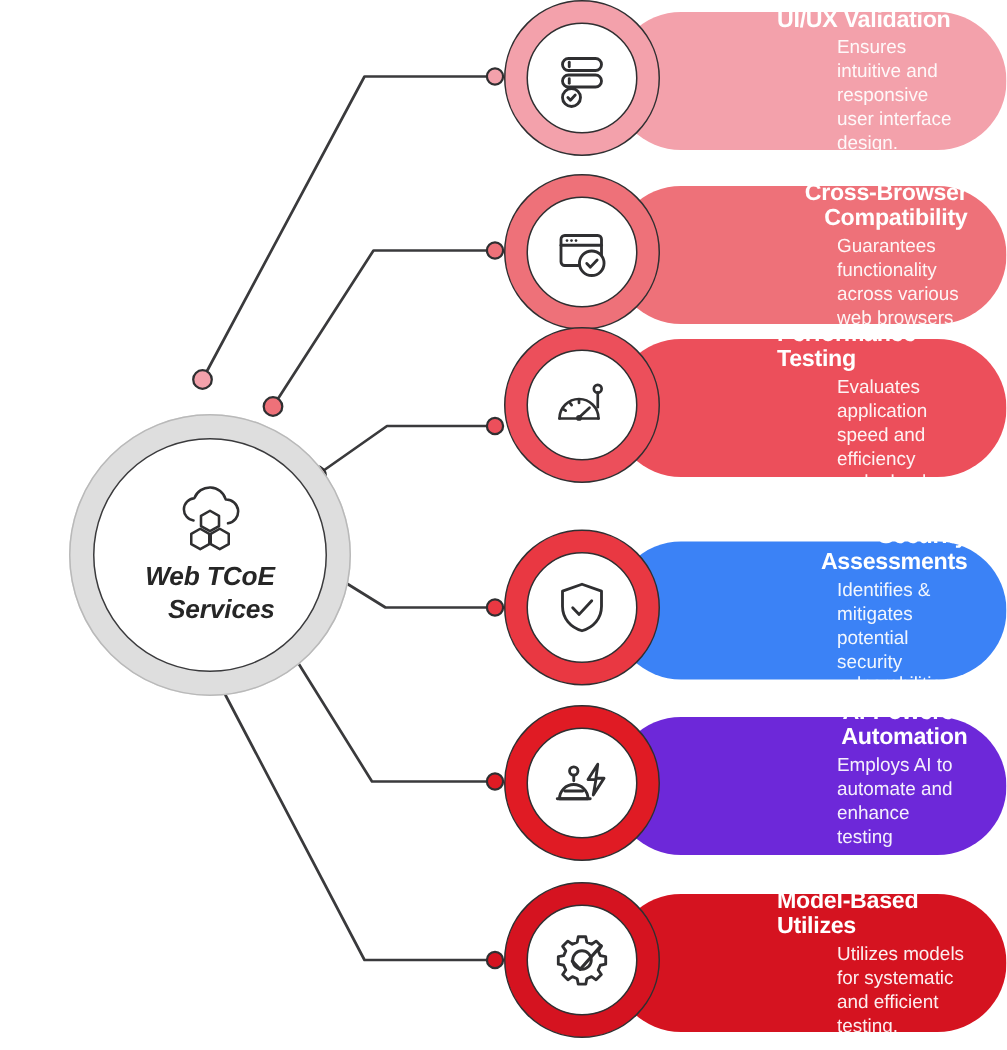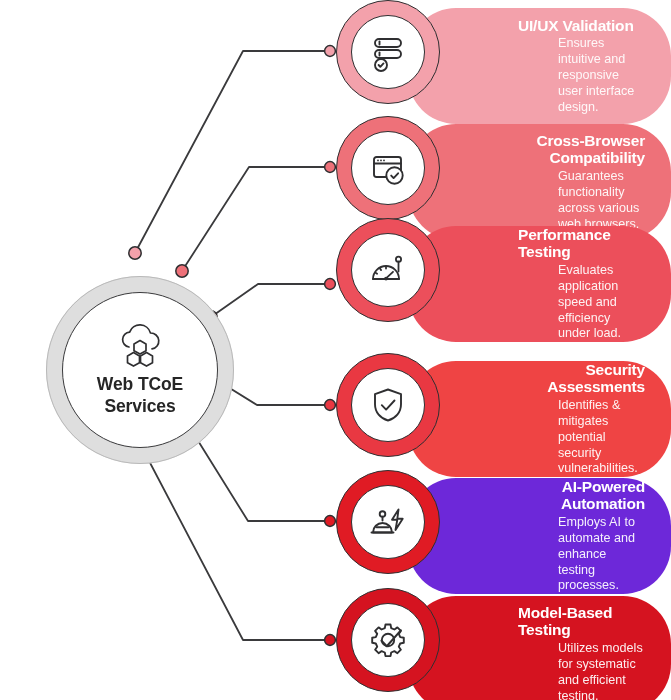--- a/index.html
+++ b/index.html
@@ -41,42 +41,43 @@
   }
   .hub-ring-outline{
     position:absolute;left:0;top:0;width:188px;height:188px;
     border-radius:50%;
     border:1.4px solid #b9b9b9;
     box-sizing:border-box;
     pointer-events:none;
   }
   .hub-icon{width:58px;height:46px;margin-bottom:6px;}
   .hub-label{
-    text-align:center;
+    text-align:right;
     font-size:17.5px;
     font-weight:bold;
     color:#262626;
     line-height:1.25;
     letter-spacing:-0.1px;
+    font-style:italic;
   }
 
   
   .item{
     position:absolute;
     left:336px;
     width:335px;
     height:114px;
     z-index:2;
   }
   .pill{
     position:absolute;
     left:72px;
     top:8px;
     width:263px;
-    height:116px;
+    height:92px;
     border-radius:48px;
     box-sizing:border-box;
     padding:10px 26px 10px 110px;
     display:flex;
     flex-direction:column;
     justify-content:center;
   }
   .pill-title{
     color:#ffffff;
     font-weight:bold;
@@ -232,21 +233,21 @@
             <circle cx="19" cy="29.6" r="1.9" fill="#2f2f31" stroke="none"></circle>
             <line x1="31.5" y1="22.5" x2="31.5" y2="12.5"></line>
             <circle cx="31.5" cy="10.2" r="2.6"></circle>
           </svg>
         </span>
       </div>
     </div>
   </div>
 
   <div class="item" style="top:353px">
-    <div class="pill t2" style="background:#ef4444">
+    <div class="pill t2" style="background:#3b82f6">
       <div class="pill-title">Security Assessments</div>
       <div class="pill-desc">Identifies &amp; mitigates potential security vulnerabilities.</div>
     </div>
     <div class="badge" style="background:#E93842">
       <div class="badge-inner">
         <span>
           <svg viewBox="0 0 42 42" fill="none" stroke="#2f2f31" stroke-width="1.9" stroke-linecap="round" stroke-linejoin="round">
             <path d="M21 5.5l13 4.6v10.1c0 8.1-5.4 14.2-13 16.3-7.6-2.1-13-8.2-13-16.3V10.1z"></path>
             <path d="M14.8 21.2l4.3 4.4 8.4-9.1"></path>
           </svg>
@@ -271,21 +272,21 @@
             <line x1="9.5" y1="26.3" x2="21.5" y2="26.3"></line>
             <path d="M31.5 8.5l-6.5 10.2h5.3L28.5 29l7.2-11.2h-5.4z" stroke-width="1.9"></path>
           </svg>
         </span>
       </div>
     </div>
   </div>
 
   <div class="item" style="top:588px">
     <div class="pill" style="background:#D51320">
-      <div class="pill-title">Model-Based Testing</div>
+      <div class="pill-title">Model-Based Utilizes</div>
       <div class="pill-desc">Utilizes models for systematic and efficient testing.</div>
     </div>
     <div class="badge" style="background:#D51320">
       <div class="badge-inner">
         <span>
           <svg viewBox="0 0 42 42" fill="none" stroke="#2f2f31" stroke-width="1.9" stroke-linecap="round" stroke-linejoin="round">
             <path d="M18.5 5.5h5l.7 3.6 3.2 1.4 3-2.1 3.5 3.5-2.1 3 1.4 3.2 3.6.7v5l-3.6.7-1.4 3.2 2.1 3-3.5 3.5-3-2.1-3.2 1.4-.7 3.6h-5l-.7-3.6-3.2-1.4-3 2.1-3.5-3.5 2.1-3-1.4-3.2-3.6-.7v-5l3.6-.7 1.4-3.2-2.1-3 3.5-3.5 3 2.1 3.2-1.4z"></path>
             <circle cx="21" cy="21" r="6.2"></circle>
             <path d="M14.5 21.8l5.3 5.4 14-15.8" stroke-width="2.1"></path>
           </svg>

